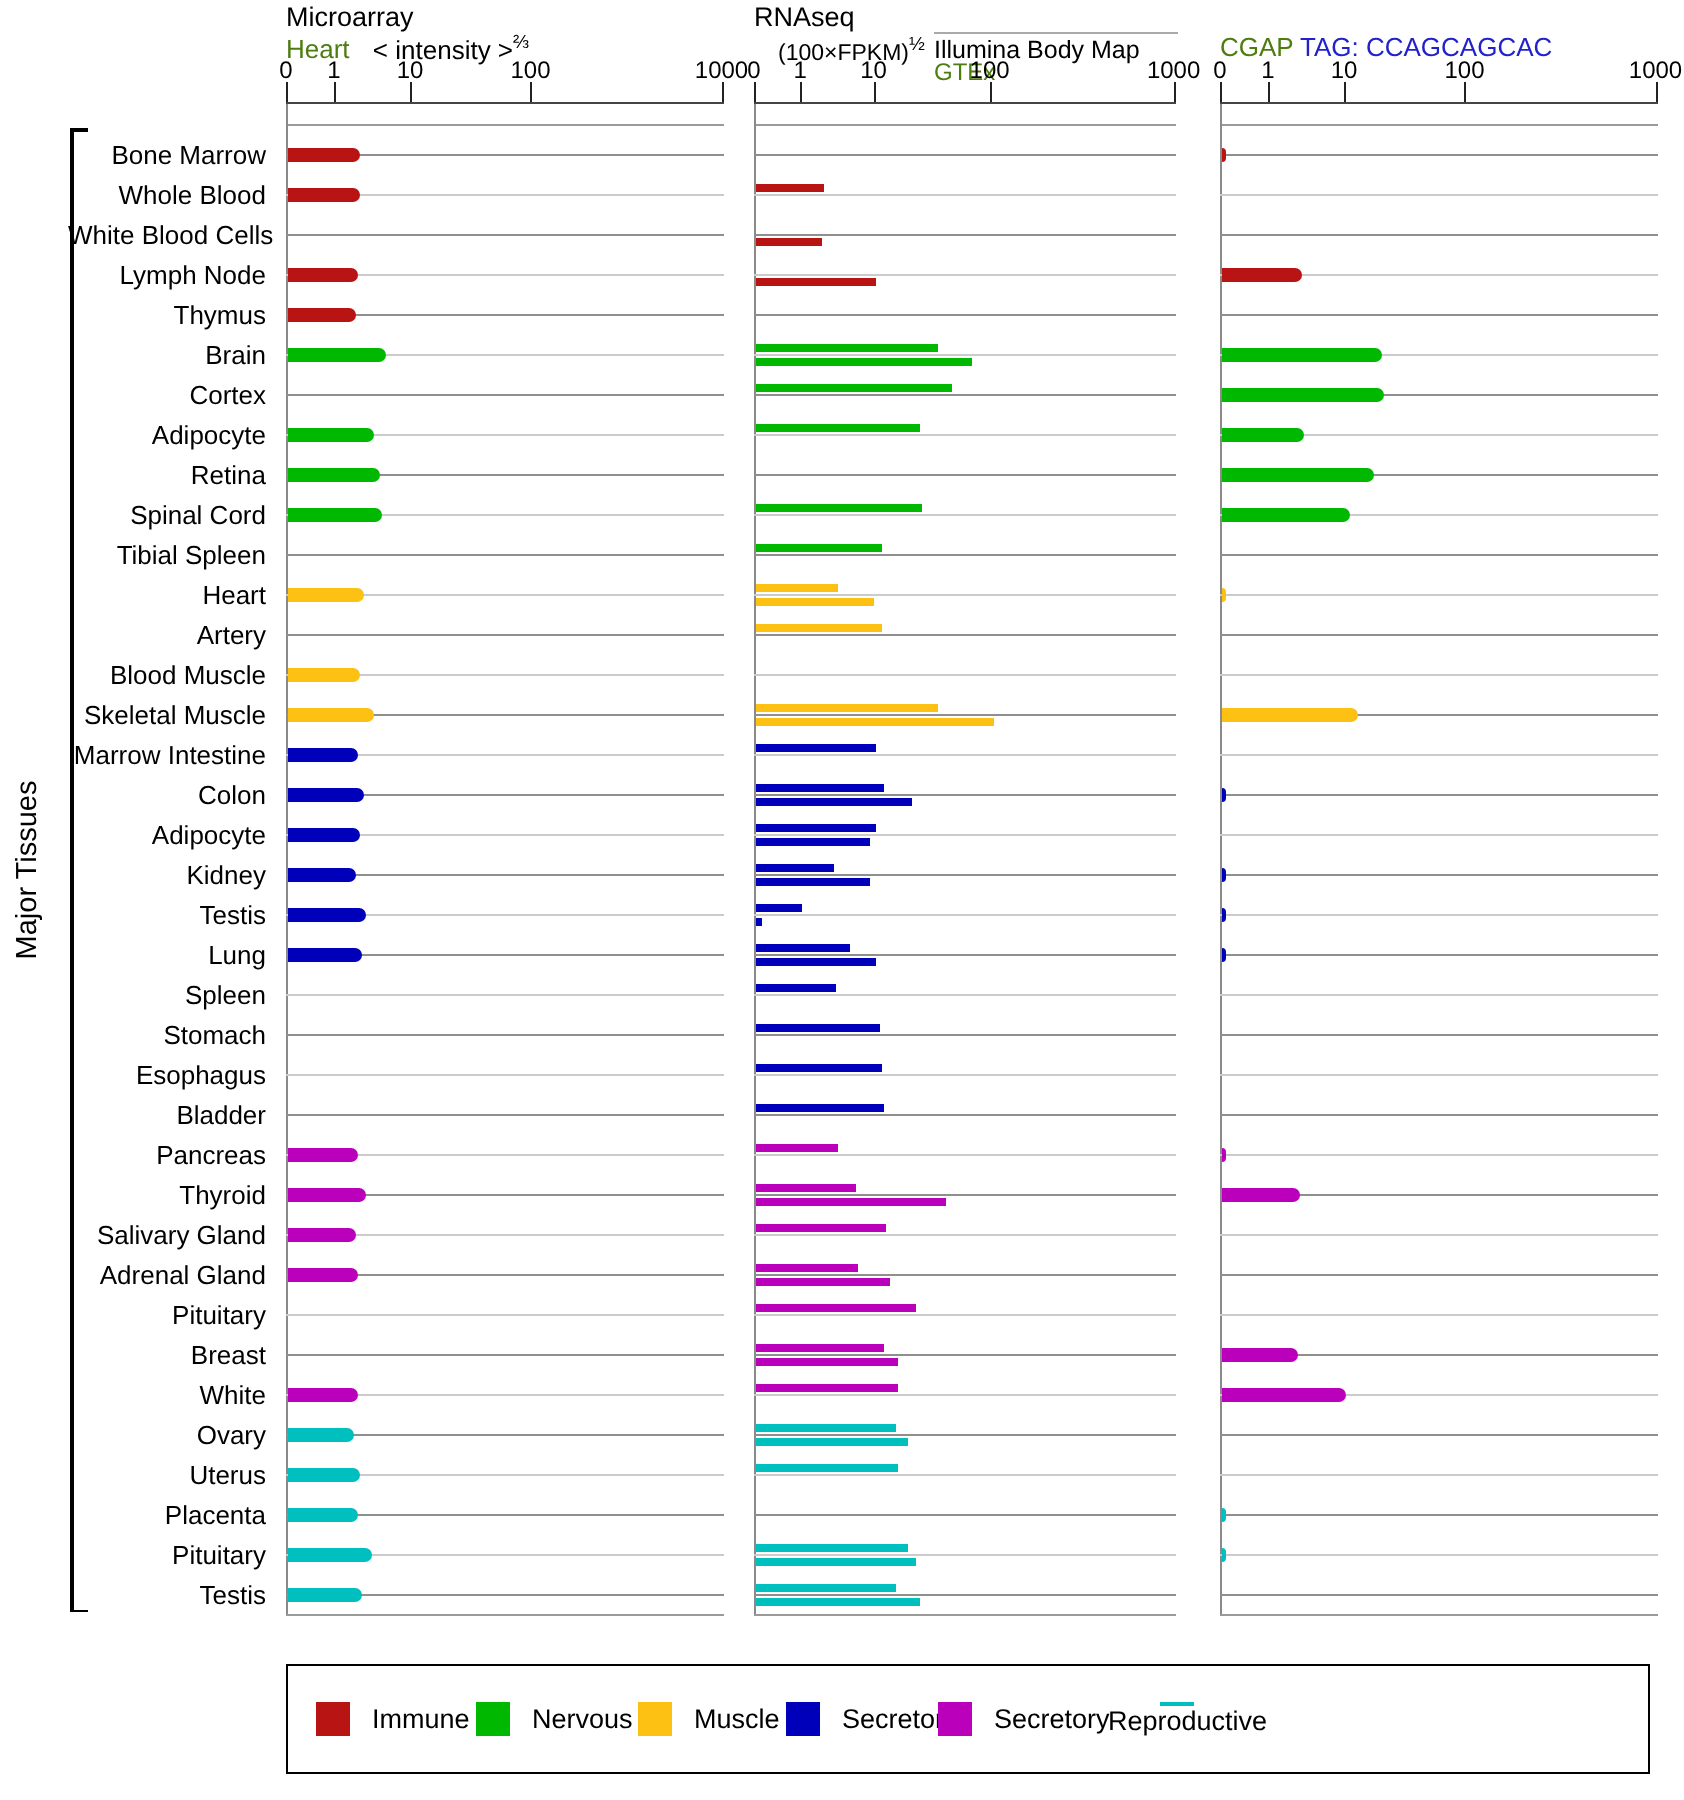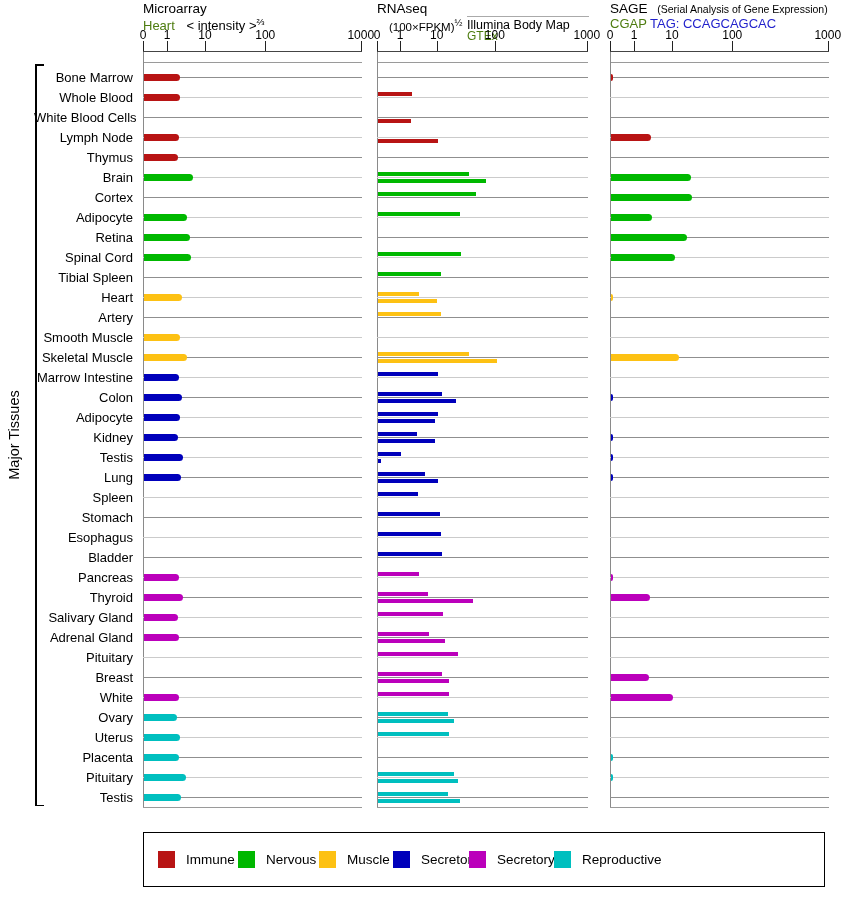--- a/index.html
+++ b/index.html
@@ -47,24 +47,20 @@
   </div>
 
   <div class="abs ptitle" style="left:377px;top:1px;">RNAseq</div>
   <div class="abs" style="left:389px;top:17px;font-size:11.5px;">
     <span>(100×FPKM)</span><sup>½</sup>
   </div>
   <div class="abs link" style="left:467px;top:2px;font-size:12px;">GTEx</div>
   <div class="abs gtex-sep" style="left:467px;top:16px;width:122px;"></div>
   <div class="abs" style="left:467px;top:18px;font-size:12.5px;">Illumina Body Map</div>
 
-  <div class="abs ptitle" style="left:610px;top:1px;">
-    <span>SAGE</span>
-    <span style="display:inline-block;width:6px;"></span><span class="small">(Serial Analysis of Gene Expression)</span>
-  </div>
   <div class="abs psub" style="left:610px;top:16px;color:#2222cc;">
     <span class="link">CGAP</span>
     <span>TAG: CCAGCAGCAC</span>
   </div>
 
   <div class="abs" id="major-tissues">Major Tissues</div>
   <div class="abs bracket" style="left:35px;top:64px;width:1.5px;height:742px;"></div>
   <div class="abs bracket" style="left:35px;top:64px;width:9px;height:1.5px;"></div>
   <div class="abs bracket" style="left:35px;top:804.5px;width:9px;height:1.5px;"></div>
 
@@ -75,21 +71,21 @@
       <div class="tlabel">Lymph Node</div>
       <div class="tlabel">Thymus</div>
       <div class="tlabel">Brain</div>
       <div class="tlabel">Cortex</div>
       <div class="tlabel">Adipocyte</div>
       <div class="tlabel">Retina</div>
       <div class="tlabel">Spinal Cord</div>
       <div class="tlabel">Tibial Spleen</div>
       <div class="tlabel">Heart</div>
       <div class="tlabel">Artery</div>
-      <div class="tlabel">Smooth Muscle</div>
+      <div class="tlabel">Blood Muscle</div>
       <div class="tlabel">Skeletal Muscle</div>
       <div class="tlabel">Marrow Intestine</div>
       <div class="tlabel">Colon</div>
       <div class="tlabel">Adipocyte</div>
       <div class="tlabel">Kidney</div>
       <div class="tlabel">Testis</div>
       <div class="tlabel">Lung</div>
       <div class="tlabel">Spleen</div>
       <div class="tlabel">Stomach</div>
       <div class="tlabel">Esophagus</div>
@@ -608,19 +604,19 @@
         <span class="leglab">Muscle</span>
       </div>
       <div class="legitem" style="left: 249px;">
         <div class="swatch" style="background: rgb(0, 0, 187);"></div>
         <span class="leglab">Secretory</span>
       </div>
       <div class="legitem" style="left: 325px;">
         <div class="swatch" style="background: rgb(187, 0, 187);"></div>
         <span class="leglab">Secretory</span>
       </div>
-      <div class="legitem" style="left: 410px;">
+      <div class="legitem" style="left: 410px; flex-direction: column;">
         <div class="swatch" style="background: rgb(0, 191, 191);"></div>
         <span class="leglab">Reproductive</span>
       </div>
     </div>
 
 </div>
 
 </body></html>

